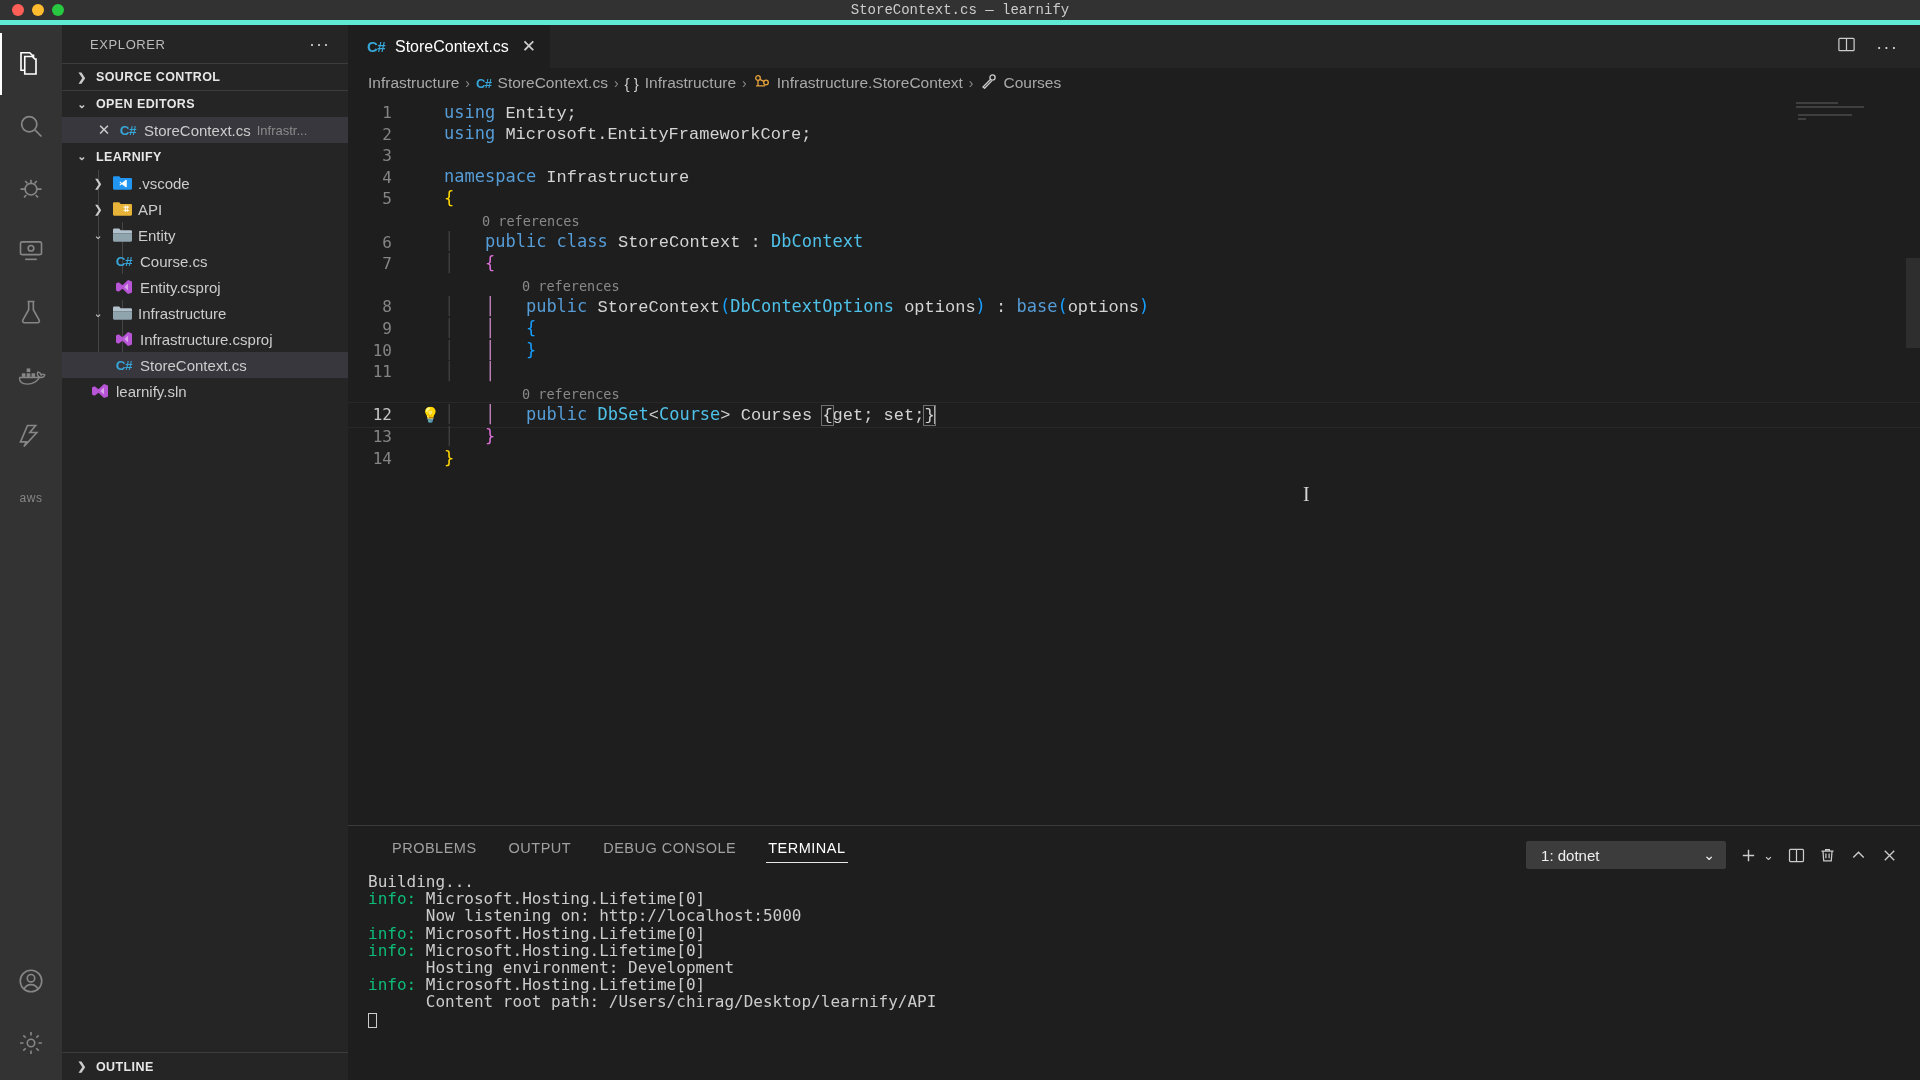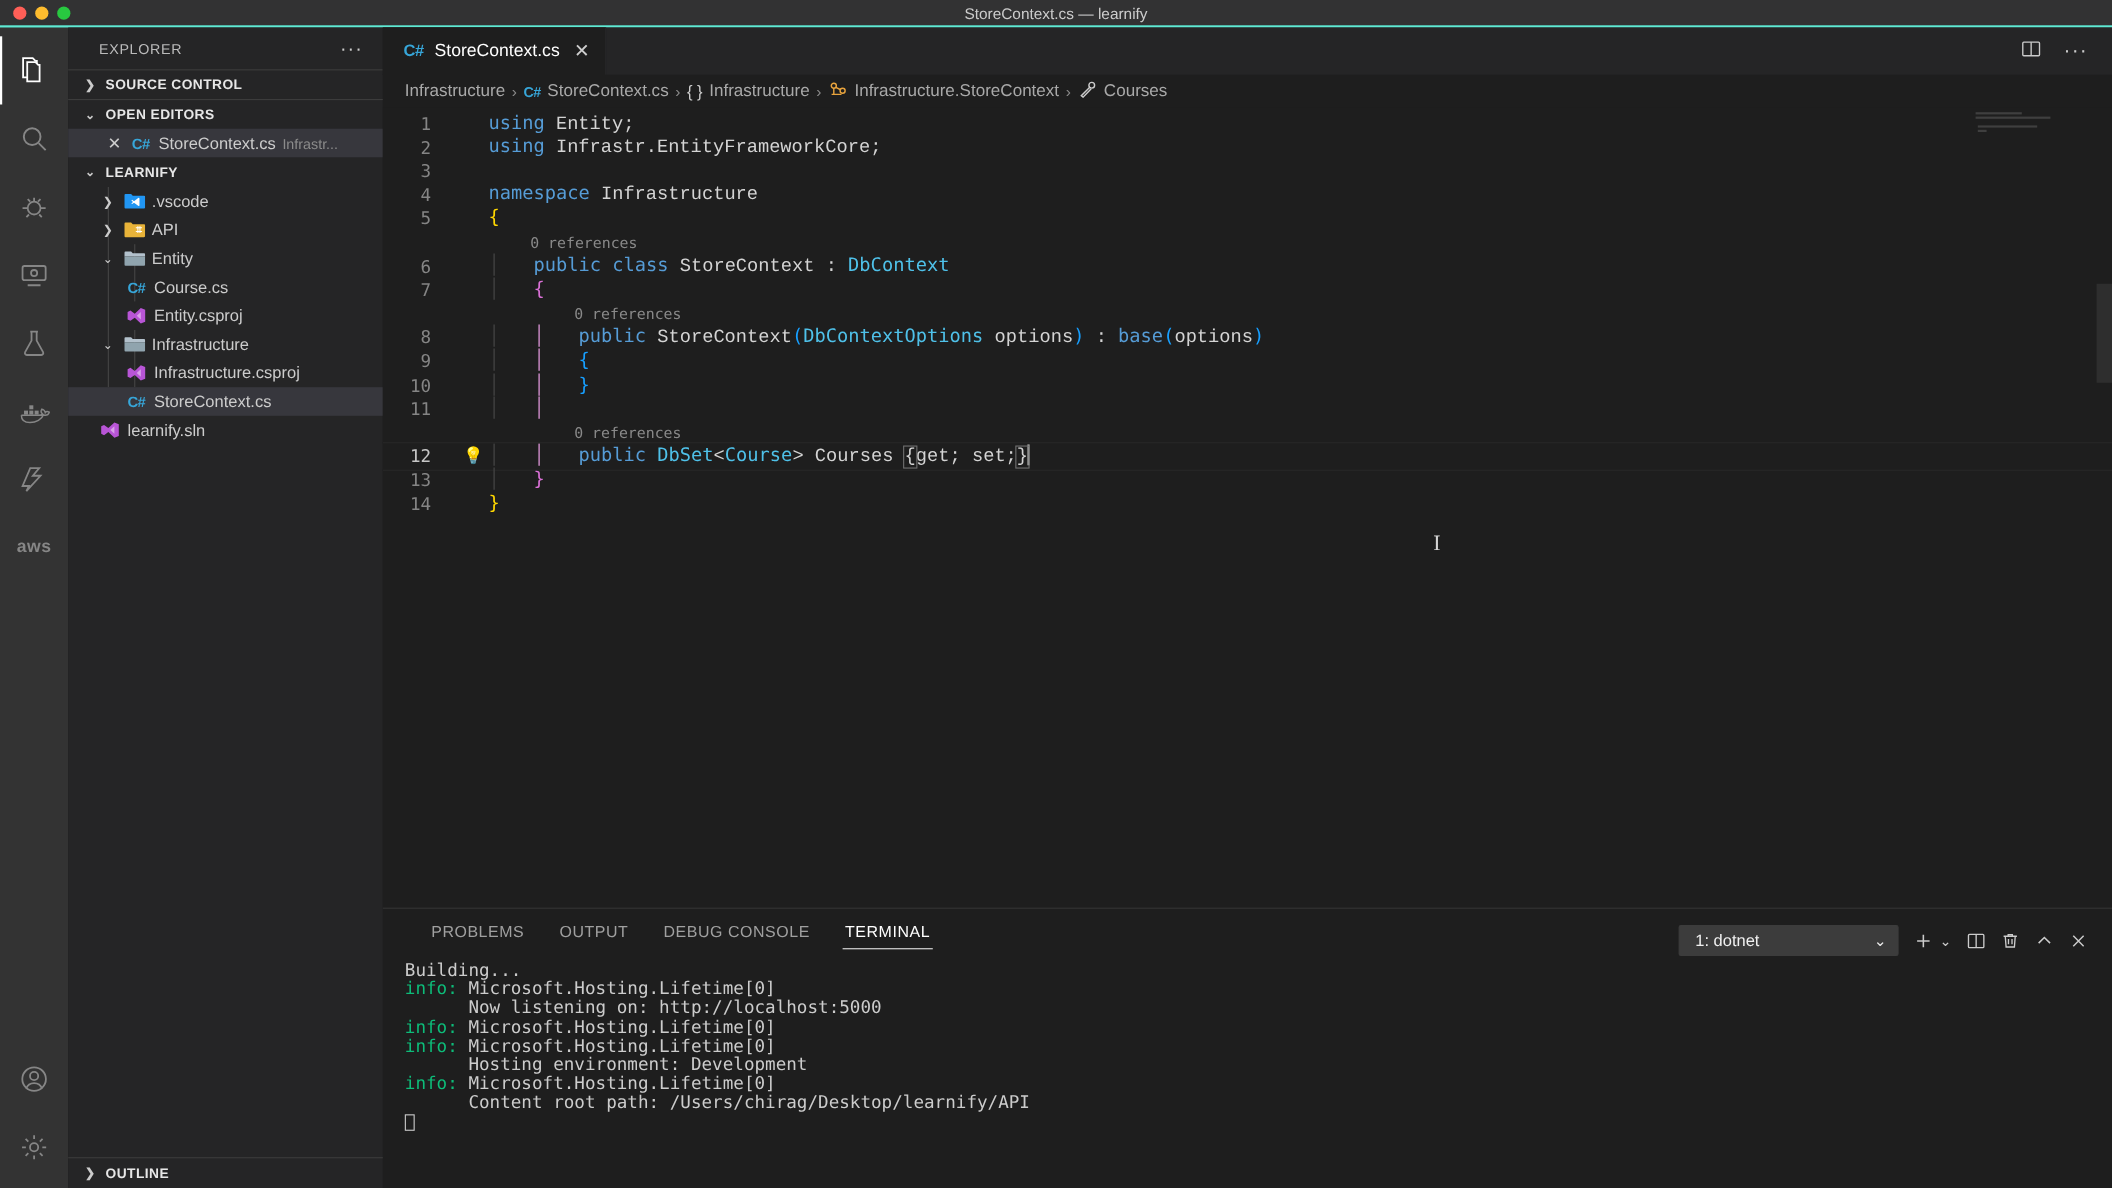--- a/index.html
+++ b/index.html
@@ -9,21 +9,21 @@
     font-family:"Liberation Sans", sans-serif;
     font-size:17px;
     color:#cccccc;
     -webkit-font-smoothing:antialiased;
   }
   .mono { font-family:"DejaVu Sans Mono","Liberation Mono", monospace; }
 
   
   #titlebar {
     height:25px; background:#323233; display:flex; align-items:center;
-    position:relative; border-bottom:2px solid #5eead4;
+    position:relative; border-bottom:5px solid #5eead4;font-family:Liberation Mono, monospace;
   }
   #traffic { display:flex; gap:8px; padding-left:12px; align-items:center; }
   .tl { width:12px; height:12px; border-radius:50%; }
   .tl.red{background:#ff5f57;} .tl.yellow{background:#febc2e;} .tl.green{background:#28c840;}
   #title-text {
     position:absolute; left:0; right:0; text-align:center;
     font-size:14px; color:#cccccc; pointer-events:none;
   }
 
   
@@ -239,21 +239,21 @@
       </span>
     </div>
     <div class="act">
       <span>
         <svg width="28" height="28" viewBox="0 0 24 24" fill="none" stroke="currentColor" stroke-width="1.4">
           <path d="M9 3l-6 14h5l-2 4 11-12h-6l5-6z"></path>
         </svg>
       </span>
     </div>
     <div class="act">
-      <span style="font-size:16px;font-weight:bold;letter-spacing:.5px;">aws</span>
+      <span style="font-size:12px;font-weight:normal;letter-spacing:.5px;">aws</span>
     </div>
     <div id="activity-bottom">
       <div class="act">
         <span>
           <svg width="28" height="28" viewBox="0 0 24 24" fill="none" stroke="currentColor" stroke-width="1.4">
             <circle cx="12" cy="12" r="9.2"></circle>
                 <circle cx="12" cy="9.6" r="3.2"></circle>
             <path d="M5.8 19.4a6.6 6.6 0 0112.4 0"></path>
           </svg>
         </span>
@@ -464,21 +464,21 @@
 
         <div class="cline">
           <span class="lnum mono">1</span>
           <span class="glyph"></span>
           <span class="ctext mono"><span class="t-key">using</span><span class="t-white"> Entity;</span></span>
         </div>
 
         <div class="cline">
           <span class="lnum mono">2</span>
           <span class="glyph"></span>
-          <span class="ctext mono"><span class="t-key">using</span><span class="t-white"> Infrastr.EntityFrameworkCore;</span></span>
+          <span class="ctext mono"><span class="t-key">using</span><span class="t-white"> Microsoft.EntityFrameworkCore;</span></span>
         </div>
 
         <div class="cline">
           <span class="lnum mono">3</span>
           <span class="glyph"></span>
           <span class="ctext mono"></span>
         </div>
 
         <div class="cline">
           <span class="lnum mono">4</span>

